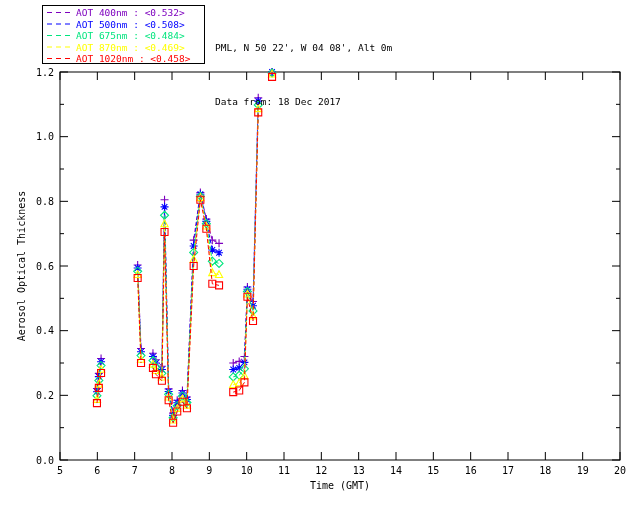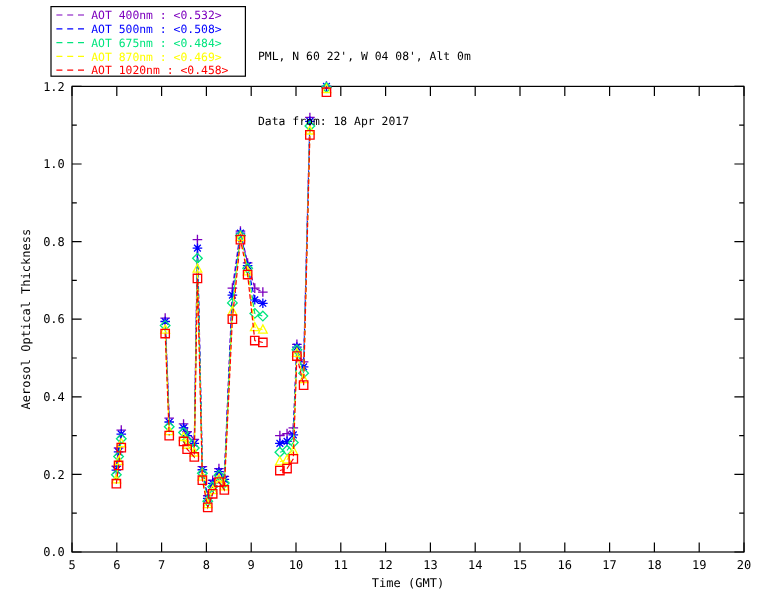--- a/index.html
+++ b/index.html
@@ -116,16 +116,16 @@
         <text x="76" y="27.5" fill="#0000FF" font-size="9.5px">AOT  500nm : &lt;0.508&gt;</text>
         <path d="M47 35.5H71" stroke="#00E57E" stroke-width="1" stroke-dasharray="5,4"></path>
         <text x="76" y="39" fill="#00E57E" font-size="9.5px">AOT  675nm : &lt;0.484&gt;</text>
         <path d="M47 47H71" stroke="#FFFF00" stroke-width="1" stroke-dasharray="5,4"></path>
         <text x="76" y="50.5" fill="#FFFF00" font-size="9.5px">AOT  870nm : &lt;0.469&gt;</text>
         <path d="M47 58.5H71" stroke="#FF0000" stroke-width="1" stroke-dasharray="5,4"></path>
         <text x="76" y="62" fill="#FF0000" font-size="9.5px">AOT 1020nm : &lt;0.458&gt;</text>
       </g>
     </svg>
   <div class="hdr">
-    <div>PML, N 60 22', W 04 08', Alt 0m</div>
-    <div>Data from: 18 Apr 2017</div>
+    <div>PML, N 50 22', W 04 08', Alt 0m</div>
+    <div>Data from: 18 Dec 2017</div>
   </div>
 </div>
 
 </body></html>

